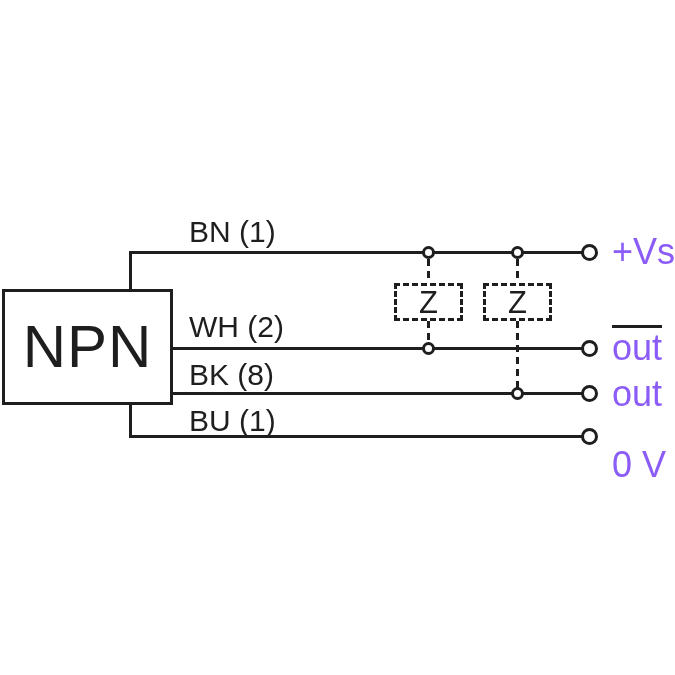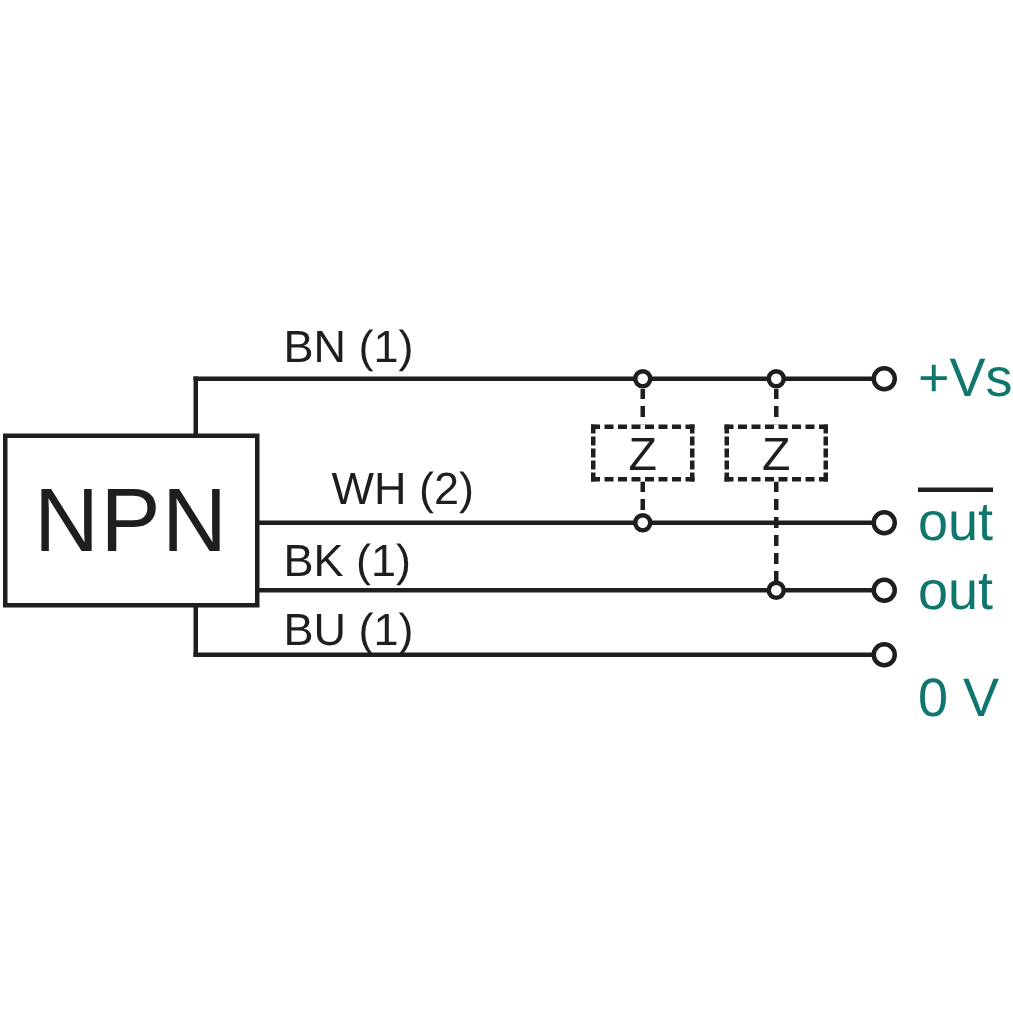--- a/index.html
+++ b/index.html
@@ -43,21 +43,21 @@
     border-radius:50%;background:#fff;box-sizing:border-box;
   }
   
   .wire-label{
     position:absolute;font-size:30px;line-height:30px;color:#1e1e1e;
     white-space:nowrap;
   }
   
   .term-label{
     position:absolute;left:612px;font-size:36px;line-height:36px;
-    color:#0f766e;white-space:nowrap;
+    color:#8b5cf6;white-space:nowrap;
   }
   .overline-bar{position:absolute;left:612px;top:325px;width:50px;height:3px;background:#1e1e1e;}
 </style>
 </head>
 <body>
 
 <div class="canvas">
 
   <div class="device-box">
     <span class="device-label">NPN</span>
@@ -90,22 +90,22 @@
   <div class="junction" style="left:511px;top:246px;"></div>
   <div class="junction" style="left:422px;top:342px;"></div>
   <div class="junction" style="left:511px;top:387px;"></div>
 
   <div class="terminal" style="left:581px;top:244px;"></div>
   <div class="terminal" style="left:581px;top:340px;"></div>
   <div class="terminal" style="left:581px;top:385px;"></div>
   <div class="terminal" style="left:581px;top:428px;"></div>
 
   <div class="wire-label" style="left:189px;top:217px;">BN (1)</div>
-  <div class="wire-label" style="left:189px;top:312px;margin-left:32px;">WH (2)</div>
-  <div class="wire-label" style="left:189px;top:360px;">BK (1)</div>
+  <div class="wire-label" style="left:189px;top:312px;">WH (2)</div>
+  <div class="wire-label" style="left:189px;top:360px;">BK (8)</div>
   <div class="wire-label" style="left:189px;top:406px;">BU (1)</div>
 
   <div class="term-label" style="top:234px;">+Vs</div>
   <div class="overline-bar"></div>
   <div class="term-label" style="top:330px;">out</div>
   <div class="term-label" style="top:376px;">out</div>
   <div class="term-label" style="top:419px;margin-top:28px;">0 V</div>
 
 </div>
 

